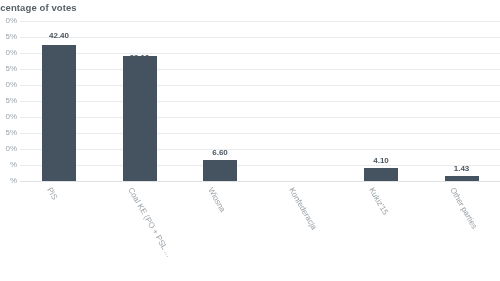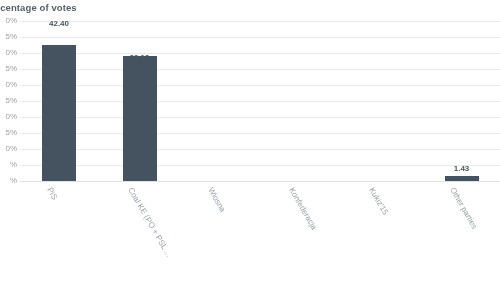--- a/index.html
+++ b/index.html
@@ -136,25 +136,33 @@
         <div class="ytick" style="top: 78px;">5%</div>
         <div class="ytick" style="top: 62px;">0%</div>
         <div class="ytick" style="top: 46px;">5%</div>
         <div class="ytick" style="top: 30px;">0%</div>
         <div class="ytick" style="top: 14px;">5%</div>
         <div class="ytick" style="top: -2px;">0%</div>
       </div>
     <div id="bars-layer">
         <div class="bar-group" style="left: 42px; width: 34px; bottom: 3px; height: 163px;">
           <div class="bar" style="height: 135.68px; background: rgb(68, 83, 95);"></div>
-          <div class="bar-value" style="bottom: 153px; color: rgb(74, 85, 94); margin-top: 34px;">42.40</div>
+          <div class="bar-value" style="bottom: 141px; color: rgb(74, 85, 94); margin-top: 34px;">42.40</div>
         </div>
         <div class="bar-group" style="left: 122.5px; width: 34px; bottom: 3px; height: 163px;">
           <div class="bar" style="height: 125.12px; background: rgb(68, 83, 95);"></div>
           <div class="bar-value" style="bottom: 119px; color: rgb(74, 85, 94); text-align: right;">39.10</div>
+        </div>
+        <div class="bar-group" style="left: 203px; width: 34px; bottom: 3px; height: 163px;">
+          <div class="bar" style="height: 21.12px; background: rgb(68, 83, 95);"></div>
+          <div class="bar-value" style="bottom: 24.12px; color: rgb(74, 85, 94);">6.60</div>
+        </div>
+        <div class="bar-group" style="left: 364px; width: 34px; bottom: 3px; height: 163px;">
+          <div class="bar" style="height: 13.12px; background: rgb(68, 83, 95);"></div>
+          <div class="bar-value" style="bottom: 16.12px; color: rgb(74, 85, 94);">4.10</div>
         </div>
         <div class="bar-group" style="left: 444.5px; width: 34px; bottom: 3px; height: 163px;">
           <div class="bar" style="height: 5.44px; background: rgb(68, 83, 95);"></div>
           <div class="bar-value" style="bottom: 8.44px; color: rgb(74, 85, 94);">1.43</div>
         </div>
       </div>
   </div>
 
   <div id="xlabels-layer">
       <div class="xlabel" style="left: 53px;">PiS</div>

